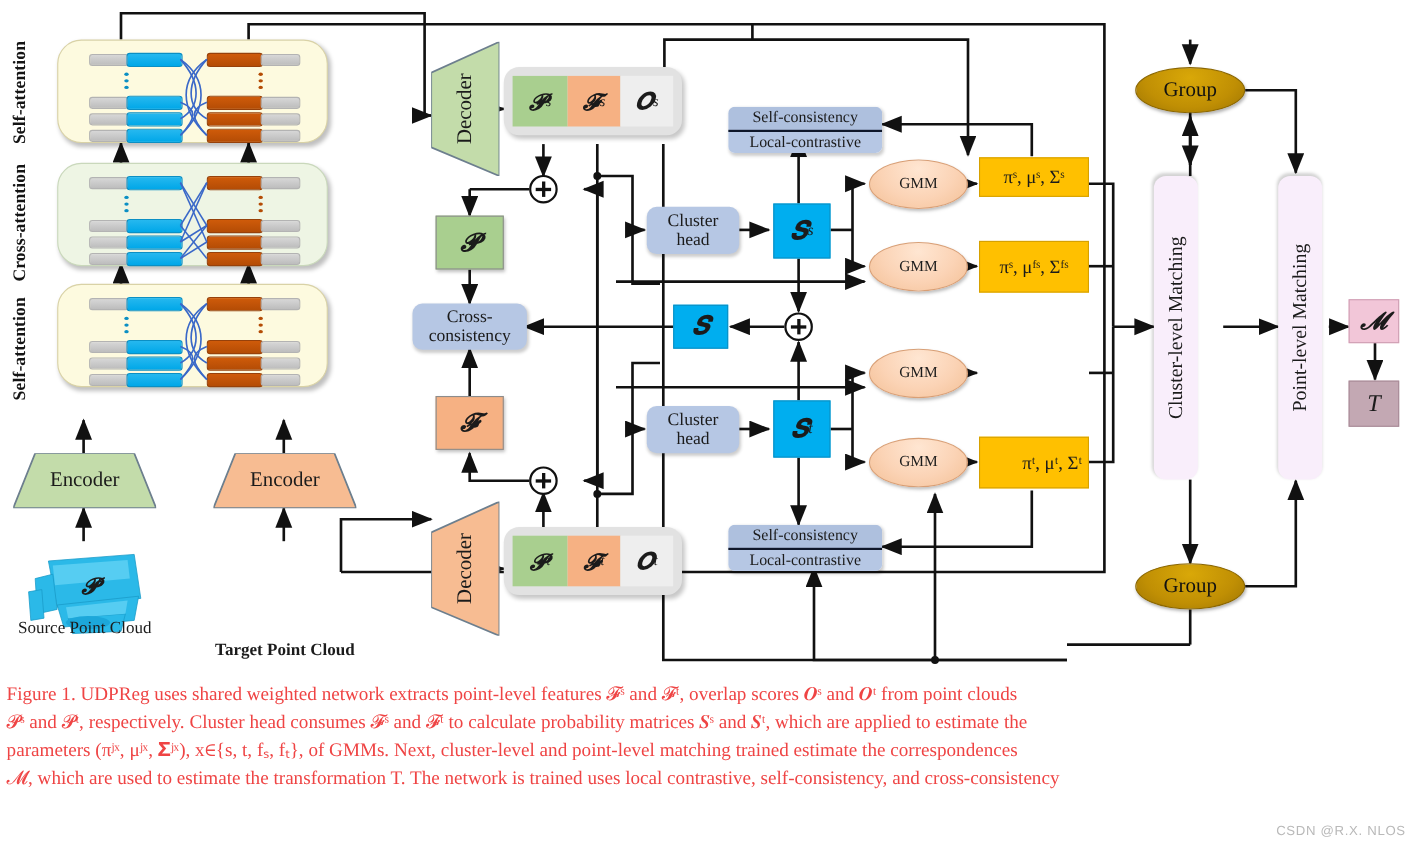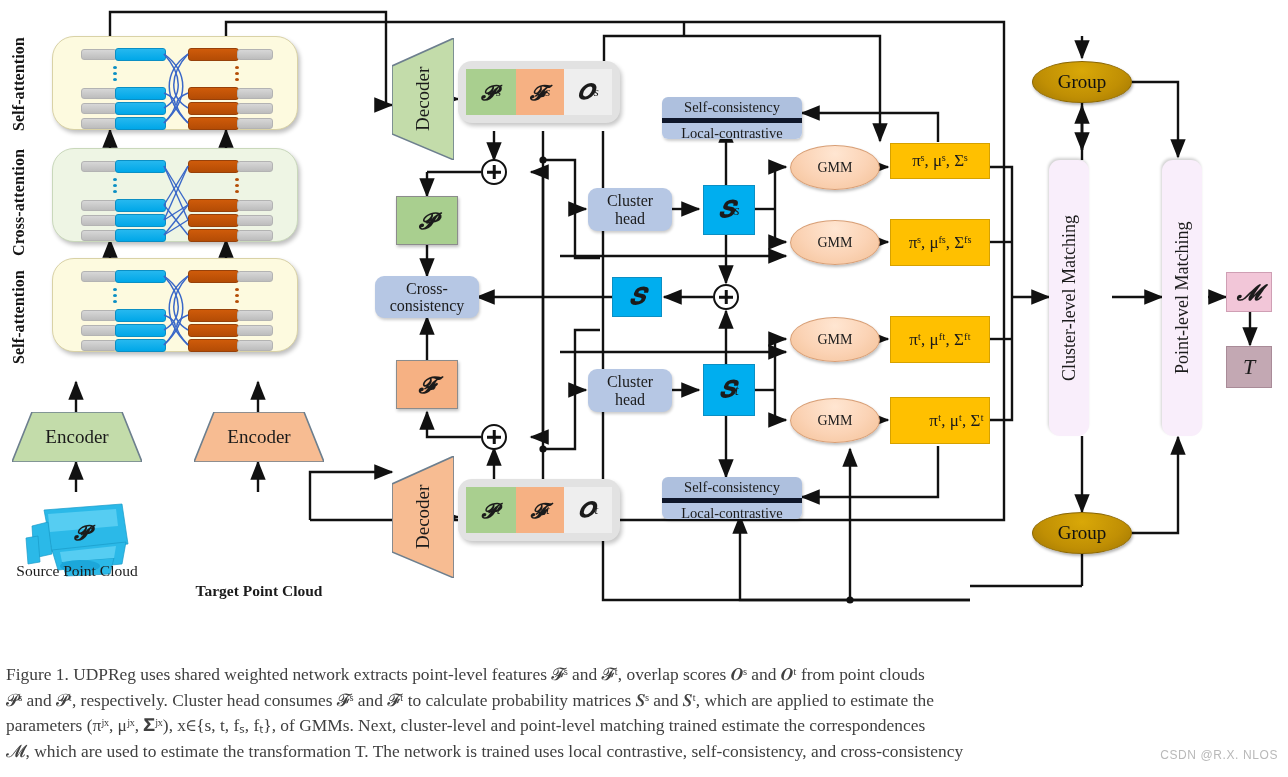--- a/index.html
+++ b/index.html
@@ -39,41 +39,41 @@
   .blk-pink{background:#f2c6d8;border:1px solid #cf9fb4;}
   .blk-mauve{background:#c3a8b3;border:1px solid #a98b98;}
 
   .pfo-wrap{background:#e2e2e2;border-radius:14px;box-shadow:2px 3px 4px rgba(0,0,0,.22);}
   .pfo-cell{position:absolute;top:8px;height:46px;display:flex;align-items:center;justify-content:center;font-size:21px;}
 
   
   .rbox{background:#b6c7e4;border-radius:9px;font-size:16px;line-height:1.08;box-shadow:1px 2px 3px rgba(0,0,0,.2);}
   .dualbox{border-radius:6px;overflow:hidden;box-shadow:1px 2px 3px rgba(0,0,0,.2);}
   .dualbox div{height:50%;display:flex;align-items:center;justify-content:center;font-size:14.5px;background:#b6c7e4;}
-  .dualbox div:first-child{border-bottom:5px solid #0f172a;background:#aec0de;}
+  .dualbox div:first-child{border-bottom:2px solid #0f172a;background:#aec0de;}
 
   
   .ell{border-radius:50%;}
   .ell-gmm{background:radial-gradient(ellipse at 50% 18%,#ffe6d2 0%,#fbd3b5 55%,#f3c096 100%);border:1px solid #d89f76;box-shadow:1px 2px 3px rgba(0,0,0,.25);font-size:14px;}
   .ell-group{background:radial-gradient(ellipse at 50% 22%,#d9a808 0%,#c08f04 60%,#9e7503 100%);border:1px solid #8a6602;box-shadow:1px 2px 3px rgba(0,0,0,.3);font-size:19px;}
 
   
   .matchbar{background:#f9eefb;border-radius:11px;box-shadow:1px 2px 3px rgba(0,0,0,.18);font-size:18px;}
 
   
   .plus{border-radius:50%;background:#fff;border:2.5px solid #111;}
   .plus:before,.plus:after{content:"";position:absolute;background:#111;}
   .plus:before{left:4px;right:4px;top:50%;height:2.5px;transform:translateY(-50%);}
   .plus:after{top:4px;bottom:4px;left:50%;width:2.5px;transform:translateX(-50%);}
 
   
   svg.wires{position:absolute;left:0;top:0;width:1288px;height:640px;pointer-events:none;}
 
   
-  .caption{position:absolute;left:6px;top:618px;width:1276px;font-size:17.4px;line-height:25.6px;text-align:justify;color:#404040;margin-top:44px;}
+  .caption{position:absolute;left:6px;top:618px;width:1276px;font-size:17.4px;line-height:25.6px;text-align:justify;color:#ef4444;}
   .wm{position:absolute;right:10px;top:748px;font-family:"Liberation Sans",sans-serif;font-size:12px;color:#b9b9b9;letter-spacing:.6px;}
 
   .mathit{font-style:italic;}
   sup.sm{font-size:.62em;}
   .scriptP{font-family:"DejaVu Serif",serif;font-style:italic;font-weight:700;}
 </style>
 </head>
 <body>
 
 <div id="root">
@@ -473,21 +473,20 @@
   </div>
   <div class="abs ell ell-gmm ctr" style="left:790px;top:317px;width:90px;height:45px;">
     <span>GMM</span>
   </div>
   <div class="abs ell ell-gmm ctr" style="left:790px;top:398px;width:90px;height:45px;">
     <span>GMM</span>
   </div>
 
   <div class="abs blk-yellow ctr" style="left:890px;top:143px;width:100px;height:36px;font-size:17px;">πˢ, μˢ, Σˢ</div>
   <div class="abs blk-yellow ctr" style="left:890px;top:219px;width:100px;height:47px;font-size:17px;">πˢ, μᶠˢ, Σᶠˢ</div>
-  <div class="abs blk-yellow ctr" style="left:890px;top:316px;width:100px;height:47px;font-size:17px;">πᵗ, μᶠᵗ, Σᶠᵗ</div>
   <div class="abs blk-yellow ctr" style="left:890px;top:397px;width:100px;height:47px;font-size:17px;padding-left:33px;">πᵗ, μᵗ, Σᵗ</div>
 
   <div class="abs ell ell-group ctr" style="left:1032px;top:61px;width:100px;height:42px;color:#111;">
     <span>Group</span>
   </div>
   <div class="abs ell ell-group ctr" style="left:1032px;top:512px;width:100px;height:42px;color:#111;">
     <span>Group</span>
   </div>
 
   <div class="abs matchbar vert ctr" style="left:1049px;top:160px;width:40px;height:276px;">

